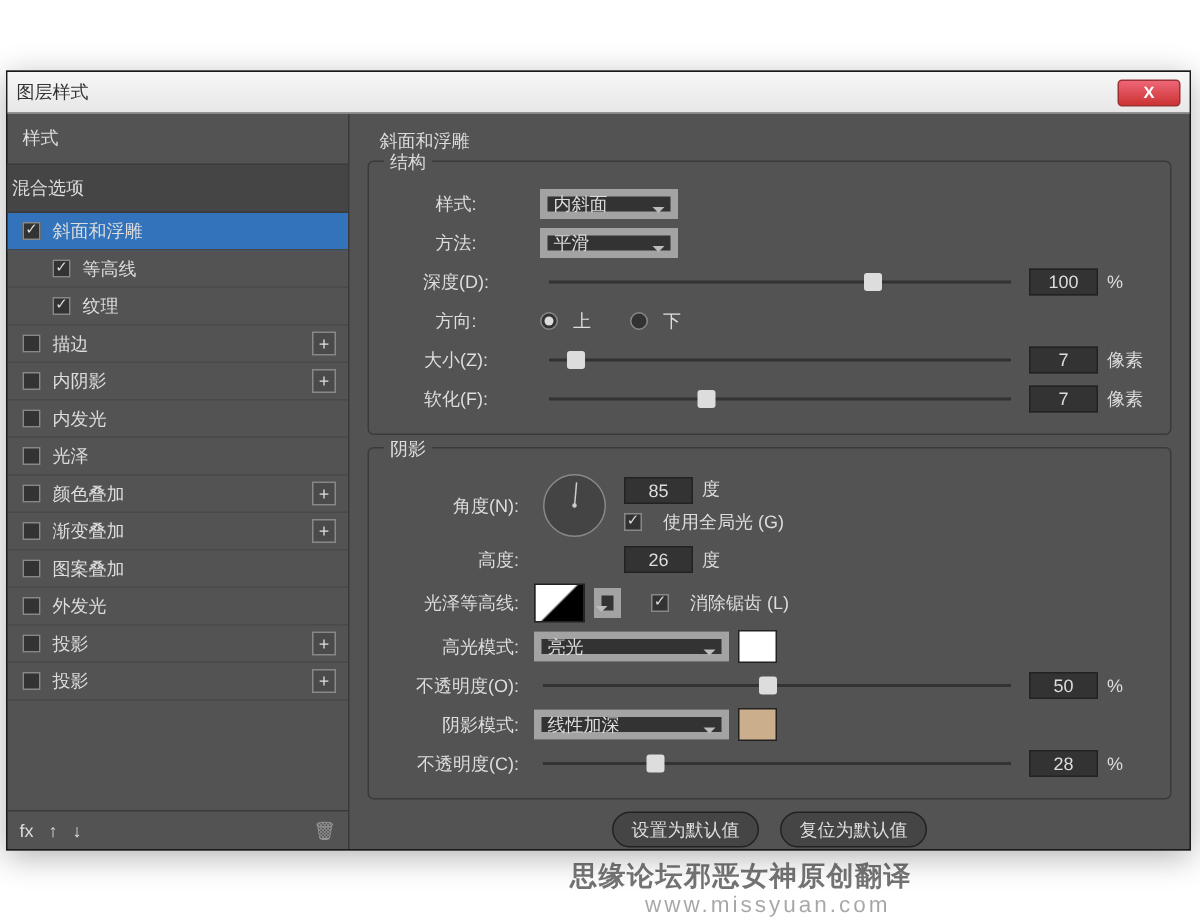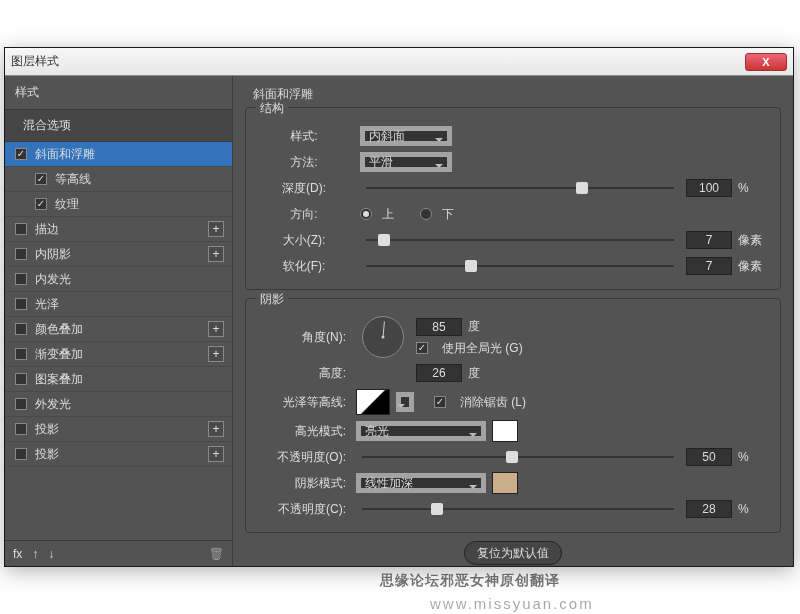--- a/index.html
+++ b/index.html
@@ -4,21 +4,21 @@
 <style>
 *{box-sizing:border-box;margin:0;padding:0;font-family:"Microsoft YaHei",Arial,sans-serif;font-size:12px;color:#ddd;user-select:none}
 body{background:#fff;width:800px;height:614px;position:relative}
 .dialog{position:absolute;left:4px;top:47px;width:790px;height:520px;background:#535353;border:1px solid #1a1a1a;box-shadow:0 4px 20px rgba(0,0,0,.3)}
 .titlebar{height:28px;background:linear-gradient(#f7f7f7,#e7e7e7);border-bottom:1px solid #888;display:flex;align-items:center;padding:12px 6px}
 .titlebar .title{color:#333;font-size:12px}
 .close-btn{margin-left:auto;width:42px;height:18px;background:linear-gradient(#e67,#c33);border:1px solid #933;border-radius:3px;display:flex;align-items:center;justify-content:center;color:#fff;font-weight:bold;font-size:11px}
 .body{display:flex;height:calc(100% - 28px)}
 .left-col{width:228px;border-right:1px solid #3a3a3a;display:flex;flex-direction:column}
 .style-header{padding:8px 10px;border-bottom:1px solid #3a3a3a}
-.blend-header{padding:7px 18px;background:#454545;border-bottom:1px solid #3a3a3a}
+.blend-header{padding:7px 3px;background:#454545;border-bottom:1px solid #3a3a3a}
 .style-list{flex:1;overflow:auto}
 .style-item{display:flex;align-items:center;height:25px;padding:0 10px;border-bottom:1px solid #494949;position:relative}
 .style-item.selected{background:#3273bc;color:#fff}
 .style-item.indent{padding-left:30px}
 .chk{width:12px;height:12px;border:1px solid #888;background:#333;margin-right:8px;display:inline-flex;align-items:center;justify-content:center;font-size:10px;line-height:1}
 .chk.on::after{content:"✓";color:#ddd;font-size:10px}
 .add-btn{position:absolute;right:8px;width:16px;height:16px;border:1px solid #888;display:flex;align-items:center;justify-content:center;font-size:12px;background:#4a4a4a}
 .left-foot{height:26px;border-top:1px solid #3a3a3a;display:flex;align-items:center;padding:0 8px;gap:10px;color:#999}
 .left-foot .spacer{flex:1}
 .trash{color:#999}
@@ -43,21 +43,21 @@
 .angle-wheel::after{content:"";position:absolute;left:50%;top:50%;width:16px;height:1px;background:#ccc;transform-origin:left;transform:rotate(-85deg)}
 .angle-wheel .dot{position:absolute;left:50%;top:50%;width:3px;height:3px;background:#ccc;border-radius:50%;transform:translate(-50%,-50%)}
 .gloss-thumb{width:34px;height:26px;background:linear-gradient(135deg,#fff 0%,#fff 48%,#000 52%,#000 100%);border:1px solid #222}
 .swatch{width:26px;height:22px;border:1px solid #222}
 .bottom-btns{display:flex;gap:14px;margin-top:6px;justify-content:center}
 .btn{height:24px;padding:0 12px;background:#454545;border:1px solid #222;border-radius:12px;display:flex;align-items:center;justify-content:center}
 .right-col{width:142px;padding:10px 12px;display:flex;flex-direction:column;gap:10px;align-items:stretch}
 .rbtn{height:26px;background:#454545;border:1px solid #222;border-radius:13px;display:flex;align-items:center;justify-content:center}
 .preview-box{width:118px;height:118px;background:#2f2f2f;border:1px solid #222;margin-top:6px;display:flex;align-items:center;justify-content:center}
 .preview-inner{width:66px;height:66px;background:#3a3a3a;border-radius:4px;box-shadow:inset 2px 2px 4px rgba(255,255,255,.08),2px 2px 6px rgba(0,0,0,.4)}
-.watermark{position:absolute;left:380px;top:572px;color:rgba(0,0,0,.55);font-size:14px;font-weight:bold;letter-spacing:1px;text-shadow:0 1px 0 rgba(255,255,255,.4)}
+.watermark{position:absolute;left:380px;top:572px;color:rgba(0,0,0,.55);font-size:18px;font-weight:bold;letter-spacing:1px;text-shadow:0 1px 0 rgba(255,255,255,.4)}
 .watermark2{position:absolute;left:430px;top:595px;color:rgba(0,0,0,.35);font-size:15px;letter-spacing:2px;text-shadow:0 1px 0 rgba(255,255,255,.4)}
 </style>
 </head>
 <body>
 
 <div class="dialog">
   <div class="titlebar">
     <span class="title">图层样式</span>
     <div class="close-btn">X</div>
   </div>
@@ -246,20 +246,21 @@
             <span class="lbl2">不透明度(C):</span>
             <div class="slider">
                 <div class="thumb" id="sh-thumb" style="left: 24%;"></div>
               </div>
             <div class="numbox">28</div>
             <span class="unit">%</span>
           </div>
         </div>
       </div>
       <div class="bottom-btns">
+        <div class="btn">设置为默认值</div>
         <div class="btn">复位为默认值</div>
       </div>
     </div>
 
   </div>
 </div>
 
 <div class="watermark">思缘论坛邪恶女神原创翻译</div>
 <div class="watermark2">www.missyuan.com</div>
 

